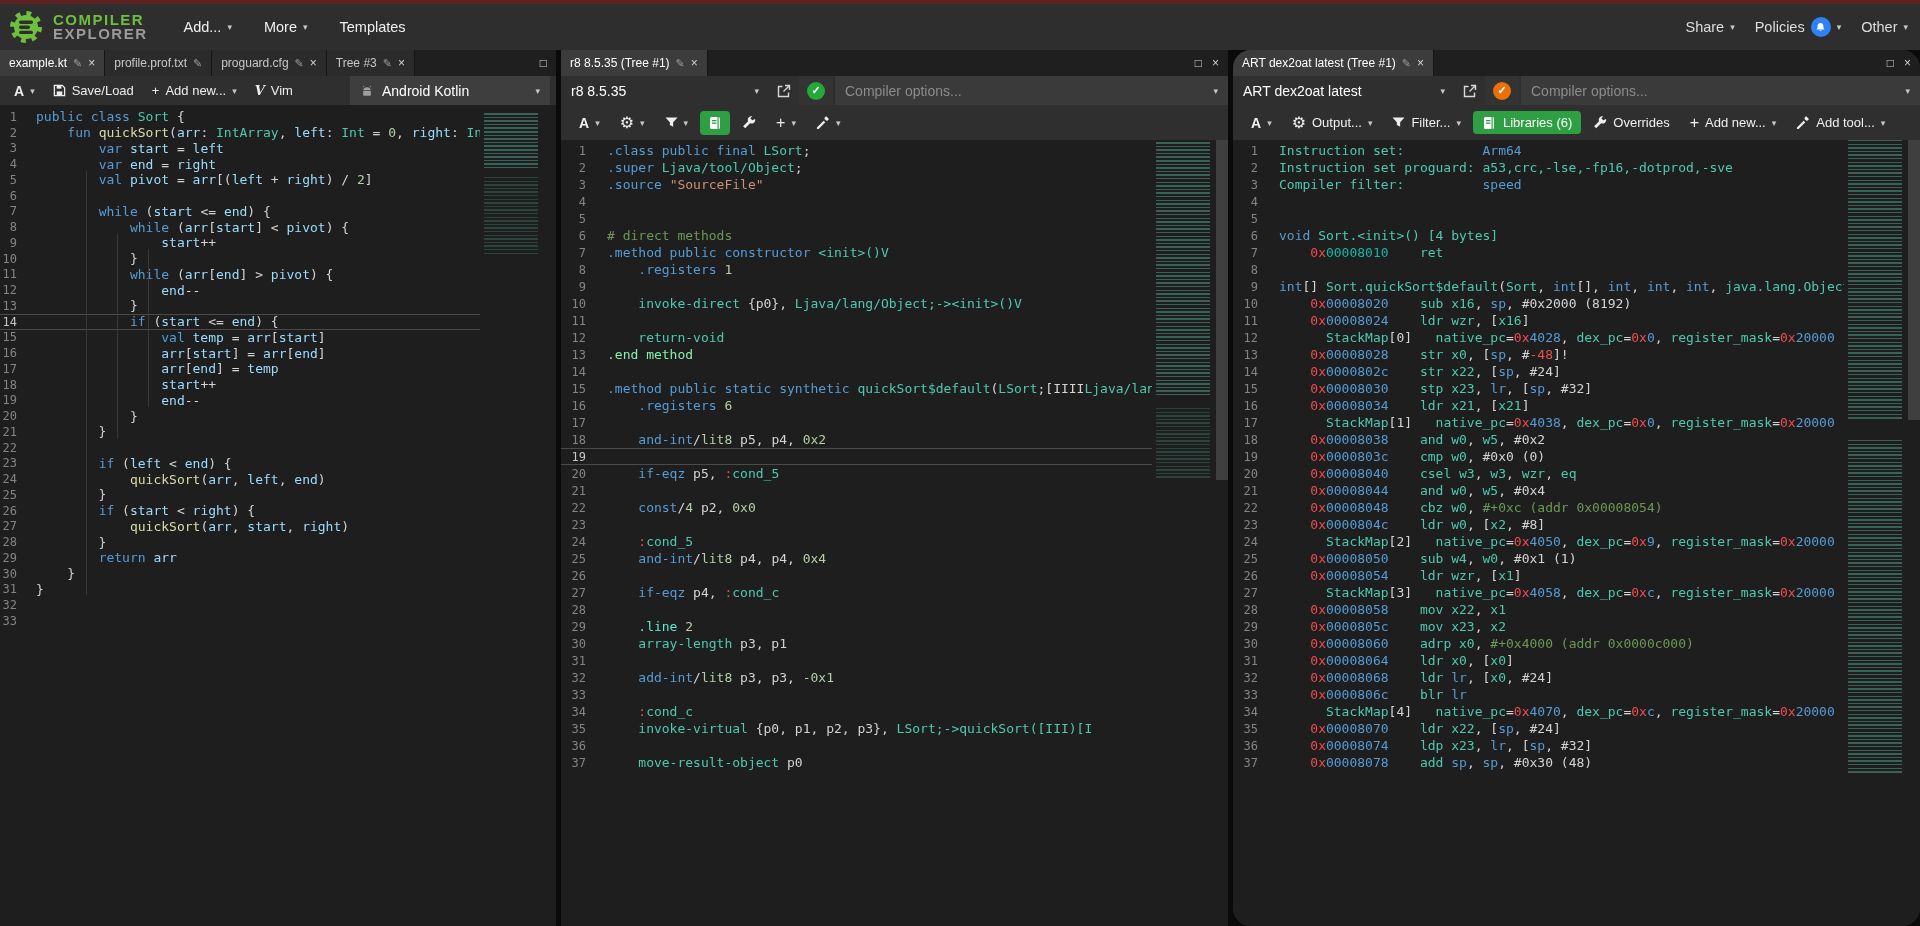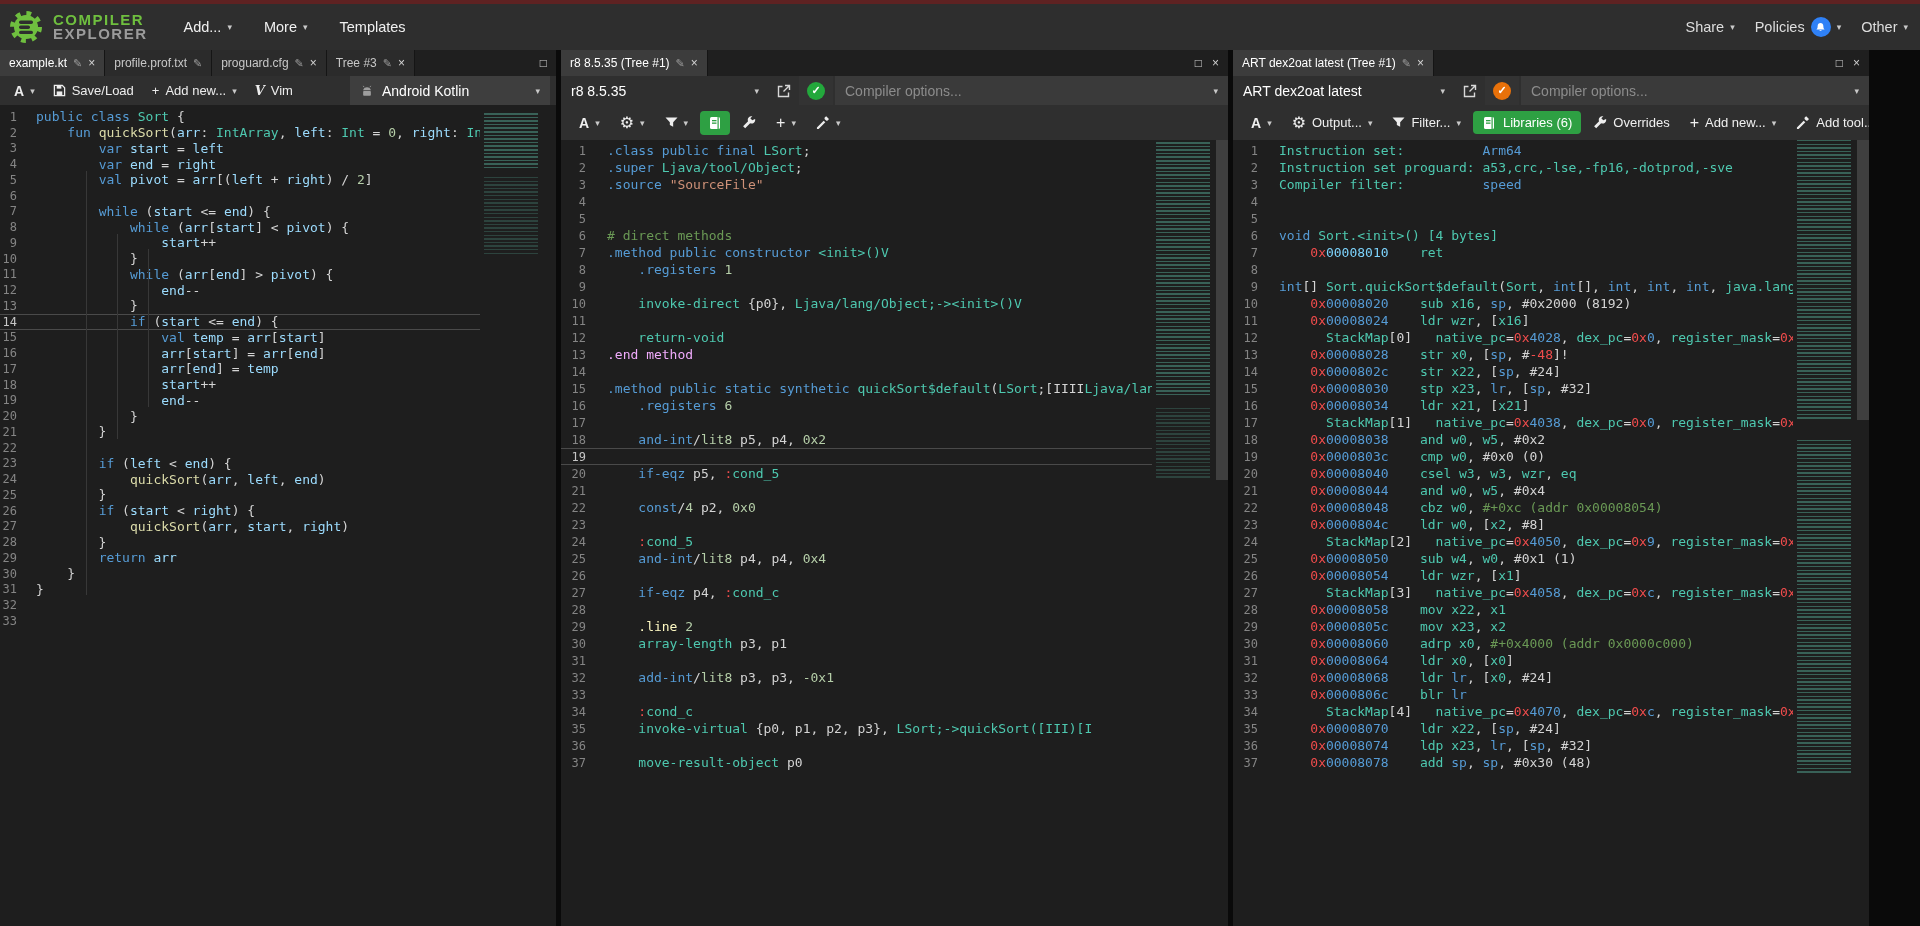--- a/index.html
+++ b/index.html
@@ -24,21 +24,21 @@
   .sponsors-label { color:#2fb3c6; font-size:12.5px; }
   .intel { color:#2f7fd6; font-size:19px; font-weight:bold; letter-spacing:.5px; }
   .google { font-size:18px; font-weight:bold; letter-spacing:-.5px; }
   .thinkcell { background:#fff; color:#161616; font-size:13.5px; font-weight:bold; padding:3px 6px; display:flex; align-items:flex-start; gap:2px; }
   .tc-mark { width:9px; height:11px; background:linear-gradient(135deg,#fff 45%,#cf2027 45%); display:inline-block; }
   .bellbadge { width:20px; height:20px; border-radius:50%; background:#2f81f7; display:inline-flex; align-items:center; justify-content:center; }
   
   .pane { position:absolute; top:50px; bottom:0; background:#1e1e1e; overflow:hidden; }
   #pane-editor { left:0; width:556px; }
   #pane-r8 { left:561px; width:667px; }
-  #pane-art { left:1233px; width:636px; }
+  #pane-art { left:1233px; width:687px;border-radius:18px; }
   .tabbar { position:absolute; left:0; right:0; top:0; height:26px; background:#1f1f1f;
     display:flex; align-items:stretch; font-size:12px; }
   .tab { display:flex; align-items:center; gap:6px; padding:0 9px; background:#2b2b2b;
     border-right:1px solid #151515; color:#c8c8c8; white-space:nowrap; }
   .tab.active { background:#3c3c3c; color:#fff; }
   .t-pencil { color:#9a9a9a; font-size:11px; }
   .t-close { color:#d4d4d4; font-size:12px; }
   .winbtns { margin-left:auto; display:flex; align-items:center; gap:10px; padding:0 9px; color:#cfcfcf; font-size:12px; }
   .toolbar { position:absolute; left:0; right:0; top:26px; height:29px; background:#2f2f2f;
     display:flex; align-items:center; padding:0 6px; gap:2px; font-size:13px; color:#ededed; }
@@ -316,37 +316,37 @@
       <div class="cl" style="height: 17px;"><span class="ln">3</span><span class="lc"><span style="color: rgb(86, 156, 214);">.source </span><span style="color: rgb(206, 145, 120);">"SourceFile"</span></span></div>
       <div class="cl" style="height: 17px;"><span class="ln">4</span><span class="lc"></span></div>
       <div class="cl" style="height: 17px;"><span class="ln">5</span><span class="lc"></span></div>
       <div class="cl" style="height: 17px;"><span class="ln">6</span><span class="lc"><span style="color: rgb(106, 153, 85);"># direct methods</span></span></div>
       <div class="cl" style="height: 17px;"><span class="ln">7</span><span class="lc"><span style="color: rgb(86, 156, 214);">.method public constructor </span><span style="color: rgb(78, 201, 176);">&lt;init&gt;()V</span></span></div>
       <div class="cl" style="height: 17px;"><span class="ln">8</span><span class="lc"><span style="color: rgb(212, 212, 212);">    </span><span style="color: rgb(86, 156, 214);">.registers </span><span style="color: rgb(181, 206, 168);">1</span></span></div>
       <div class="cl" style="height: 17px;"><span class="ln">9</span><span class="lc"></span></div>
       <div class="cl" style="height: 17px;"><span class="ln">10</span><span class="lc"><span style="color: rgb(212, 212, 212);">    </span><span style="color: rgb(78, 201, 176);">invoke-direct</span><span style="color: rgb(212, 212, 212);"> {p0}, </span><span style="color: rgb(78, 201, 176);">Ljava/lang/Object;-&gt;&lt;init&gt;()V</span></span></div>
       <div class="cl" style="height: 17px;"><span class="ln">11</span><span class="lc"></span></div>
       <div class="cl" style="height: 17px;"><span class="ln">12</span><span class="lc"><span style="color: rgb(212, 212, 212);">    </span><span style="color: rgb(78, 201, 176);">return-void</span></span></div>
-      <div class="cl" style="height: 17px;"><span class="ln">13</span><span class="lc"><span style="color: #f0abfc;">.end method</span></span></div>
+      <div class="cl" style="height: 17px;"><span class="ln">13</span><span class="lc"><span style="color: #86efac;">.end method</span></span></div>
       <div class="cl" style="height: 17px;"><span class="ln">14</span><span class="lc"></span></div>
       <div class="cl" style="height: 17px;"><span class="ln">15</span><span class="lc"><span style="color: rgb(86, 156, 214);">.method public static synthetic </span><span style="color: rgb(78, 201, 176);">quickSort$default</span><span style="color: rgb(212, 212, 212);">(</span><span style="color: rgb(78, 201, 176);">LSort</span><span style="color: rgb(212, 212, 212);">;[IIII</span><span style="color: rgb(78, 201, 176);">Ljava/lang/Object;)[I</span></span></div>
       <div class="cl" style="height: 17px;"><span class="ln">16</span><span class="lc"><span style="color: rgb(212, 212, 212);">    </span><span style="color: rgb(86, 156, 214);">.registers </span><span style="color: rgb(181, 206, 168);">6</span></span></div>
       <div class="cl" style="height: 17px;"><span class="ln">17</span><span class="lc"></span></div>
       <div class="cl" style="height: 17px;"><span class="ln">18</span><span class="lc"><span style="color: rgb(212, 212, 212);">    </span><span style="color: rgb(86, 156, 214);">and-int</span><span style="color: rgb(212, 212, 212);">/</span><span style="color: rgb(181, 206, 168);">lit8</span><span style="color: rgb(212, 212, 212);"> p5, p4, </span><span style="color: rgb(181, 206, 168);">0x2</span></span></div>
       <div class="cl hl crt" style="height: 17px;"><span class="ln">19</span><span class="lc"></span></div>
       <div class="cl" style="height: 17px;"><span class="ln">20</span><span class="lc"><span style="color: rgb(212, 212, 212);">    </span><span style="color: rgb(86, 156, 214);">if-eqz</span><span style="color: rgb(212, 212, 212);"> p5, </span><span style="color: rgb(241, 76, 76);">:</span><span style="color: rgb(78, 201, 176);">cond_5</span></span></div>
       <div class="cl" style="height: 17px;"><span class="ln">21</span><span class="lc"></span></div>
       <div class="cl" style="height: 17px;"><span class="ln">22</span><span class="lc"><span style="color: rgb(212, 212, 212);">    </span><span style="color: rgb(86, 156, 214);">const</span><span style="color: rgb(212, 212, 212);">/</span><span style="color: rgb(181, 206, 168);">4</span><span style="color: rgb(212, 212, 212);"> p2, </span><span style="color: rgb(181, 206, 168);">0x0</span></span></div>
       <div class="cl" style="height: 17px;"><span class="ln">23</span><span class="lc"></span></div>
       <div class="cl" style="height: 17px;"><span class="ln">24</span><span class="lc"><span style="color: rgb(212, 212, 212);">    </span><span style="color: rgb(241, 76, 76);">:</span><span style="color: rgb(78, 201, 176);">cond_5</span></span></div>
       <div class="cl" style="height: 17px;"><span class="ln">25</span><span class="lc"><span style="color: rgb(212, 212, 212);">    </span><span style="color: rgb(86, 156, 214);">and-int</span><span style="color: rgb(212, 212, 212);">/</span><span style="color: rgb(181, 206, 168);">lit8</span><span style="color: rgb(212, 212, 212);"> p4, p4, </span><span style="color: rgb(181, 206, 168);">0x4</span></span></div>
       <div class="cl" style="height: 17px;"><span class="ln">26</span><span class="lc"></span></div>
       <div class="cl" style="height: 17px;"><span class="ln">27</span><span class="lc"><span style="color: rgb(212, 212, 212);">    </span><span style="color: rgb(86, 156, 214);">if-eqz</span><span style="color: rgb(212, 212, 212);"> p4, </span><span style="color: rgb(241, 76, 76);">:</span><span style="color: rgb(78, 201, 176);">cond_c</span></span></div>
       <div class="cl" style="height: 17px;"><span class="ln">28</span><span class="lc"></span></div>
-      <div class="cl" style="height: 17px;"><span class="ln">29</span><span class="lc"><span style="color: rgb(212, 212, 212);">    </span><span style="color: #fef9c3;">.line </span><span style="color: rgb(181, 206, 168);">2</span></span></div>
+      <div class="cl" style="height: 17px;"><span class="ln">29</span><span class="lc"><span style="color: rgb(212, 212, 212);">    </span><span style="color: #5eead4;">.line </span><span style="color: rgb(181, 206, 168);">2</span></span></div>
       <div class="cl" style="height: 17px;"><span class="ln">30</span><span class="lc"><span style="color: rgb(212, 212, 212);">    </span><span style="color: rgb(78, 201, 176);">array-length</span><span style="color: rgb(212, 212, 212);"> p3, p1</span></span></div>
       <div class="cl" style="height: 17px;"><span class="ln">31</span><span class="lc"></span></div>
       <div class="cl" style="height: 17px;"><span class="ln">32</span><span class="lc"><span style="color: rgb(212, 212, 212);">    </span><span style="color: rgb(86, 156, 214);">add-int</span><span style="color: rgb(212, 212, 212);">/</span><span style="color: rgb(181, 206, 168);">lit8</span><span style="color: rgb(212, 212, 212);"> p3, p3, </span><span style="color: rgb(181, 206, 168);">-0x1</span></span></div>
       <div class="cl" style="height: 17px;"><span class="ln">33</span><span class="lc"></span></div>
       <div class="cl" style="height: 17px;"><span class="ln">34</span><span class="lc"><span style="color: rgb(212, 212, 212);">    </span><span style="color: rgb(241, 76, 76);">:</span><span style="color: rgb(78, 201, 176);">cond_c</span></span></div>
       <div class="cl" style="height: 17px;"><span class="ln">35</span><span class="lc"><span style="color: rgb(212, 212, 212);">    </span><span style="color: rgb(78, 201, 176);">invoke-virtual</span><span style="color: rgb(212, 212, 212);"> {p0, p1, p2, p3}, </span><span style="color: rgb(78, 201, 176);">LSort;-&gt;quickSort([III)[I</span></span></div>
       <div class="cl" style="height: 17px;"><span class="ln">36</span><span class="lc"></span></div>
       <div class="cl" style="height: 17px;"><span class="ln">37</span><span class="lc"><span style="color: rgb(212, 212, 212);">    </span><span style="color: rgb(78, 201, 176);">move-result-object</span><span style="color: rgb(212, 212, 212);"> p0</span></span></div>
     </div>
   <div class="mmcover" style="top:90px;"></div>
@@ -433,21 +433,21 @@
       <span class="caret">▾</span>
     </div>
   </div>
   <div class="editor ed-top90 ed-right">
       <div class="cl" style="height: 17px;"><span class="ln">1</span><span class="lc"><span style="color: rgb(78, 201, 176);">Instruction set:</span><span style="color: rgb(212, 212, 212);">          </span><span style="color: rgb(86, 156, 214);">Arm64</span></span></div>
       <div class="cl" style="height: 17px;"><span class="ln">2</span><span class="lc"><span style="color: rgb(78, 201, 176);">Instruction set proguard: a53,crc,-lse,-fp16,-dotprod,-sve</span></span></div>
       <div class="cl" style="height: 17px;"><span class="ln">3</span><span class="lc"><span style="color: rgb(78, 201, 176); text-align: center;">Compiler filter:</span><span style="color: rgb(212, 212, 212);">          </span><span style="color: rgb(86, 156, 214);">speed</span></span></div>
       <div class="cl" style="height: 17px;"><span class="ln">4</span><span class="lc"></span></div>
       <div class="cl" style="height: 17px;"><span class="ln">5</span><span class="lc"></span></div>
       <div class="cl" style="height: 17px;"><span class="ln">6</span><span class="lc"><span style="color: rgb(86, 156, 214);">void</span><span style="color: rgb(78, 201, 176);"> Sort.&lt;init&gt;() [4 bytes]</span></span></div>
-      <div class="cl" style="height: 17px;"><span class="ln">7</span><span class="lc"><span style="color: rgb(212, 212, 212);">    </span><span style="color: rgb(241, 76, 76);">0x</span><span style="color: #7dd3fc;">00008010</span><span style="color: rgb(212, 212, 212);">    </span><span style="color: rgb(78, 201, 176);">ret</span></span></div>
+      <div class="cl" style="height: 17px;"><span class="ln">7</span><span class="lc"><span style="color: rgb(212, 212, 212);">    </span><span style="color: rgb(241, 76, 76);">0x</span><span style="color: #14b8a6;">00008010</span><span style="color: rgb(212, 212, 212);">    </span><span style="color: rgb(78, 201, 176);">ret</span></span></div>
       <div class="cl" style="height: 17px;"><span class="ln">8</span><span class="lc"></span></div>
       <div class="cl" style="height: 17px;"><span class="ln">9</span><span class="lc"><span style="color: rgb(86, 156, 214);">int</span><span style="color: rgb(212, 212, 212);">[] </span><span style="color: rgb(78, 201, 176);">Sort.quickSort$default</span><span style="color: rgb(212, 212, 212);">(</span><span style="color: rgb(78, 201, 176);">Sort</span><span style="color: rgb(212, 212, 212);">, </span><span style="color: rgb(86, 156, 214);">int</span><span style="color: rgb(212, 212, 212);">[], </span><span style="color: rgb(86, 156, 214);">int</span><span style="color: rgb(212, 212, 212);">, </span><span style="color: rgb(86, 156, 214);">int</span><span style="color: rgb(212, 212, 212);">, </span><span style="color: rgb(86, 156, 214);">int</span><span style="color: rgb(212, 212, 212);">, </span><span style="color: rgb(78, 201, 176);">java.lang.Object</span><span style="color: rgb(212, 212, 212);">) [380 bytes]</span></span></div>
       <div class="cl" style="height: 17px;"><span class="ln">10</span><span class="lc"><span style="color: rgb(212, 212, 212);">    </span><span style="color: rgb(241, 76, 76);">0x</span><span style="color: rgb(86, 156, 214);">00008020</span><span style="color: rgb(212, 212, 212);">    </span><span style="color: rgb(78, 201, 176);">sub x16</span><span style="color: rgb(212, 212, 212);">, </span><span style="color: rgb(86, 156, 214);">sp</span><span style="color: rgb(212, 212, 212);">, #0x2000 (8192)</span></span></div>
       <div class="cl" style="height: 17px;"><span class="ln">11</span><span class="lc"><span style="color: rgb(212, 212, 212);">    </span><span style="color: rgb(241, 76, 76);">0x</span><span style="color: rgb(86, 156, 214);">00008024</span><span style="color: rgb(212, 212, 212);">    </span><span style="color: rgb(78, 201, 176);">ldr wzr</span><span style="color: rgb(212, 212, 212);">, [</span><span style="color: rgb(78, 201, 176);">x16</span><span style="color: rgb(212, 212, 212);">]</span></span></div>
       <div class="cl" style="height: 17px;"><span class="ln">12</span><span class="lc"><span style="color: rgb(212, 212, 212);">      </span><span style="color: rgb(78, 201, 176);">StackMap</span><span style="color: rgb(212, 212, 212);">[0]   </span><span style="color: rgb(78, 201, 176);">native_pc</span><span style="color: rgb(212, 212, 212);">=</span><span style="color: rgb(241, 76, 76);">0x</span><span style="color: rgb(86, 156, 214);">4028</span><span style="color: rgb(212, 212, 212);">, </span><span style="color: rgb(78, 201, 176);">dex_pc</span><span style="color: rgb(212, 212, 212);">=</span><span style="color: rgb(241, 76, 76);">0x</span><span style="color: rgb(86, 156, 214);">0</span><span style="color: rgb(212, 212, 212);">, </span><span style="color: rgb(78, 201, 176);">register_mask</span><span style="color: rgb(212, 212, 212);">=</span><span style="color: rgb(241, 76, 76);">0x</span><span style="color: rgb(86, 156, 214);">20000</span></span></div>
       <div class="cl" style="height: 17px;"><span class="ln">13</span><span class="lc"><span style="color: rgb(212, 212, 212);">    </span><span style="color: rgb(241, 76, 76);">0x</span><span style="color: rgb(86, 156, 214);">00008028</span><span style="color: rgb(212, 212, 212);">    </span><span style="color: rgb(78, 201, 176);">str x0</span><span style="color: rgb(212, 212, 212);">, [</span><span style="color: rgb(86, 156, 214);">sp</span><span style="color: rgb(212, 212, 212);">, #</span><span style="color: rgb(241, 76, 76);">-48</span><span style="color: rgb(212, 212, 212);">]!</span></span></div>
       <div class="cl" style="height: 17px;"><span class="ln">14</span><span class="lc"><span style="color: rgb(212, 212, 212);">    </span><span style="color: rgb(241, 76, 76);">0x</span><span style="color: rgb(86, 156, 214);">0000802c</span><span style="color: rgb(212, 212, 212);">    </span><span style="color: rgb(78, 201, 176);">str x22</span><span style="color: rgb(212, 212, 212);">, [</span><span style="color: rgb(86, 156, 214);">sp</span><span style="color: rgb(212, 212, 212);">, #24]</span></span></div>
       <div class="cl" style="height: 17px;"><span class="ln">15</span><span class="lc"><span style="color: rgb(212, 212, 212);">    </span><span style="color: rgb(241, 76, 76);">0x</span><span style="color: rgb(86, 156, 214);">00008030</span><span style="color: rgb(212, 212, 212);">    </span><span style="color: rgb(78, 201, 176);">stp x23</span><span style="color: rgb(212, 212, 212);">, </span><span style="color: rgb(86, 156, 214);">lr</span><span style="color: rgb(212, 212, 212);">, [</span><span style="color: rgb(86, 156, 214);">sp</span><span style="color: rgb(212, 212, 212);">, #32]</span></span></div>
       <div class="cl" style="height: 17px;"><span class="ln">16</span><span class="lc"><span style="color: rgb(212, 212, 212);">    </span><span style="color: rgb(241, 76, 76);">0x</span><span style="color: rgb(86, 156, 214);">00008034</span><span style="color: rgb(212, 212, 212);">    </span><span style="color: rgb(78, 201, 176);">ldr x21</span><span style="color: rgb(212, 212, 212);">, [</span><span style="color: rgb(78, 201, 176);">x21</span><span style="color: rgb(212, 212, 212);">]</span></span></div>
       <div class="cl" style="height: 17px;"><span class="ln">17</span><span class="lc"><span style="color: rgb(212, 212, 212);">      </span><span style="color: rgb(78, 201, 176);">StackMap</span><span style="color: rgb(212, 212, 212);">[1]   </span><span style="color: rgb(78, 201, 176);">native_pc</span><span style="color: rgb(212, 212, 212);">=</span><span style="color: rgb(241, 76, 76);">0x</span><span style="color: rgb(86, 156, 214);">4038</span><span style="color: rgb(212, 212, 212);">, </span><span style="color: rgb(78, 201, 176);">dex_pc</span><span style="color: rgb(212, 212, 212);">=</span><span style="color: rgb(241, 76, 76);">0x</span><span style="color: rgb(86, 156, 214);">0</span><span style="color: rgb(212, 212, 212);">, </span><span style="color: rgb(78, 201, 176);">register_mask</span><span style="color: rgb(212, 212, 212);">=</span><span style="color: rgb(241, 76, 76);">0x</span><span style="color: rgb(86, 156, 214);">20000</span></span></div>

